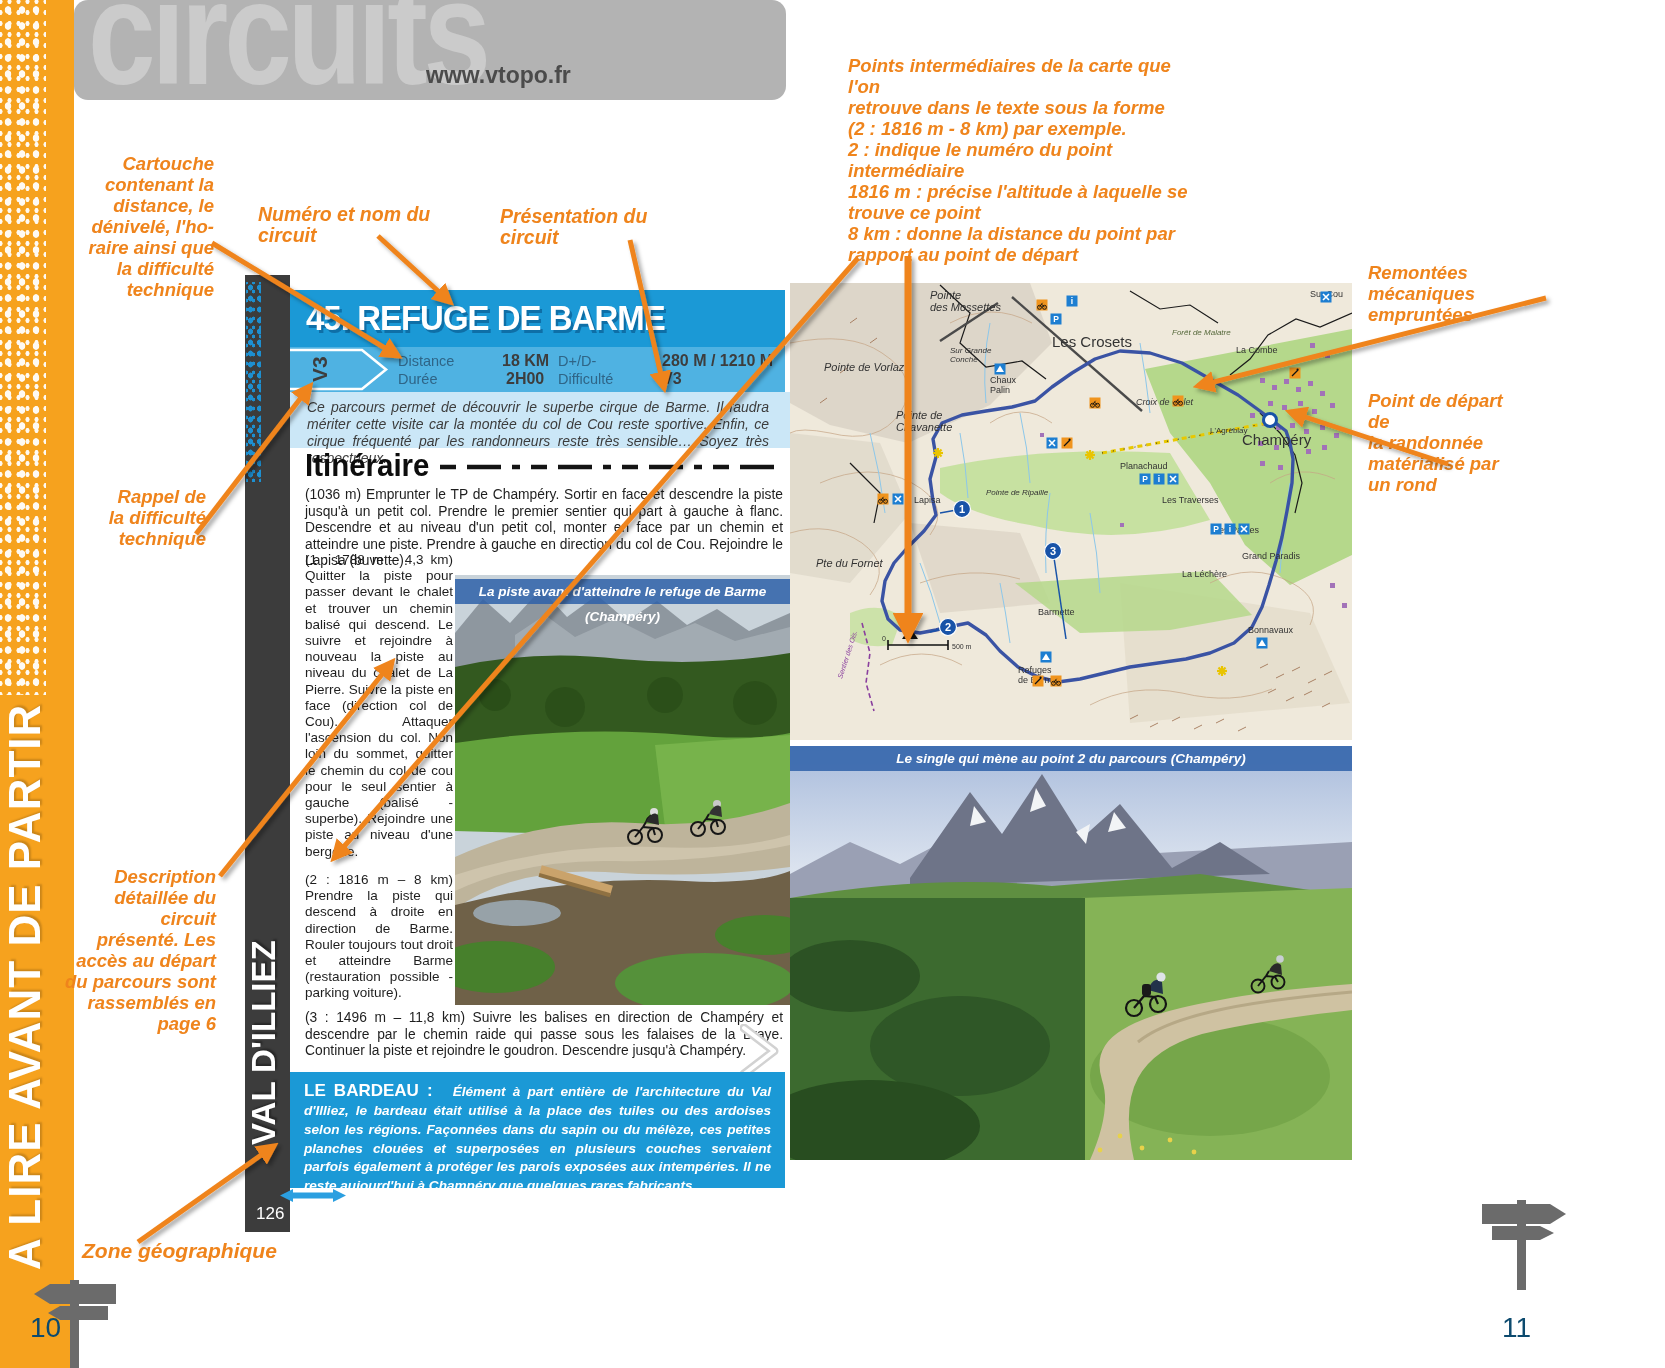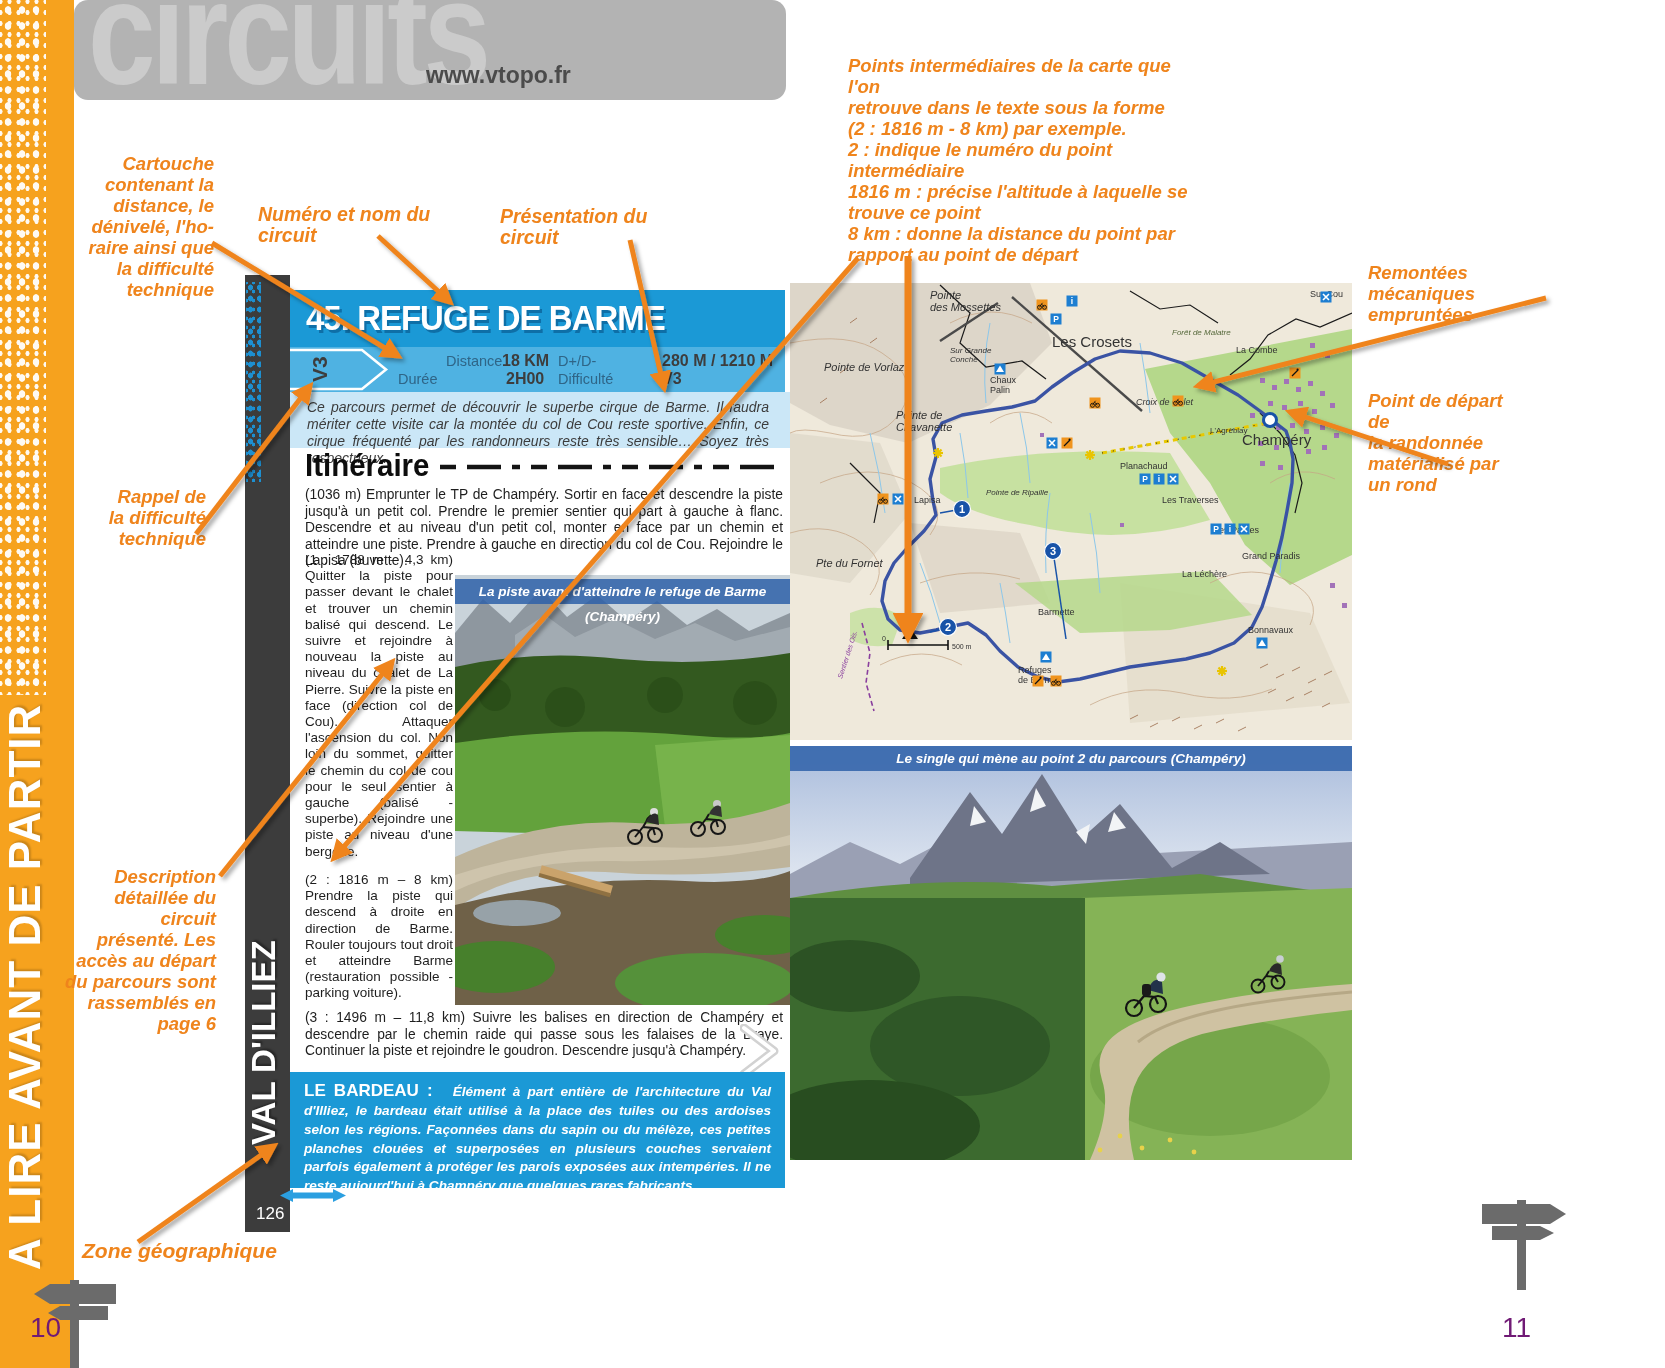--- a/index.html
+++ b/index.html
@@ -8,21 +8,21 @@
   .abs{position:absolute;}
 
   
   .orange-band{left:0;top:0;width:74px;height:1368px;background:var(--band-orange);}
   .lace{left:0;top:0;width:46px;height:695px;opacity:.95;
     background-image:radial-gradient(#fff 3px, transparent 3.6px),radial-gradient(#fff 1.8px, transparent 2.3px);
     background-size:14px 16px,9px 11px;background-position:1px 2px,5px 7px;}
   .read-first{left:0;top:730px;width:74px;height:540px;color:#fff;font-weight:bold;
     font-size:44px;letter-spacing:1px;writing-mode:vertical-rl;transform:rotate(180deg);
     text-align:center;text-shadow:2px 2px 2px rgba(0,0,0,.18);white-space:nowrap;}
-  .folio{font-size:28px;color:#701a75;}
+  .folio{font-size:28px;color:#0c4a6e;}
   .folio-left{left:30px;top:1312px;}
   .folio-right{left:1502px;top:1312px;}
 
   
   .gray-bar{left:74px;top:0;width:712px;height:100px;background:#b3b3b3;overflow:hidden;border-radius:14px;}
   .watermark{position:absolute;left:14px;top:-52px;font-size:148px;font-weight:bold;color:#cbcbcb;
     letter-spacing:-5px;transform:scaleX(.82);transform-origin:left top;}
   .site{position:absolute;left:352px;top:62px;font-size:23px;font-weight:bold;color:#4b4b4b;}
 
   
@@ -154,21 +154,21 @@
     <span>45.</span>
     <span>REFUGE DE BARME</span>
   </div>
 </div>
 
 <div class="abs stats-band">
   <svg width="110" height="45" style="position:absolute;left:0;top:0;">
     <path d="M-4,3 L72,3 L96,22.5 L72,42 L-4,42" fill="none" stroke="#ffffff" stroke-width="2.6"></path>
   </svg>
   <div class="v3-vert">V3</div>
-  <span class="stat-label" style="left:108px;top:6px;margin-left:48px;">Distance</span>
+  <span class="stat-label" style="left:108px;top:6px;">Distance</span>
   <span class="stat-value" style="left:178px;top:5px;">18 KM</span>
   <span class="stat-label" style="left:268px;top:6px;">D+/D-</span>
   <span class="stat-value" style="left:338px;top:5px;">280 M / 1210 M</span>
   <span class="stat-label" style="left:108px;top:24px;">Durée</span>
   <span class="stat-value" style="left:182px;top:23px;">2H00</span>
   <span class="stat-label" style="left:268px;top:24px;">Difficulté</span>
   <span class="stat-value" style="left:338px;top:23px;">V3</span>
 </div>
 
 <div class="abs desc-band">

